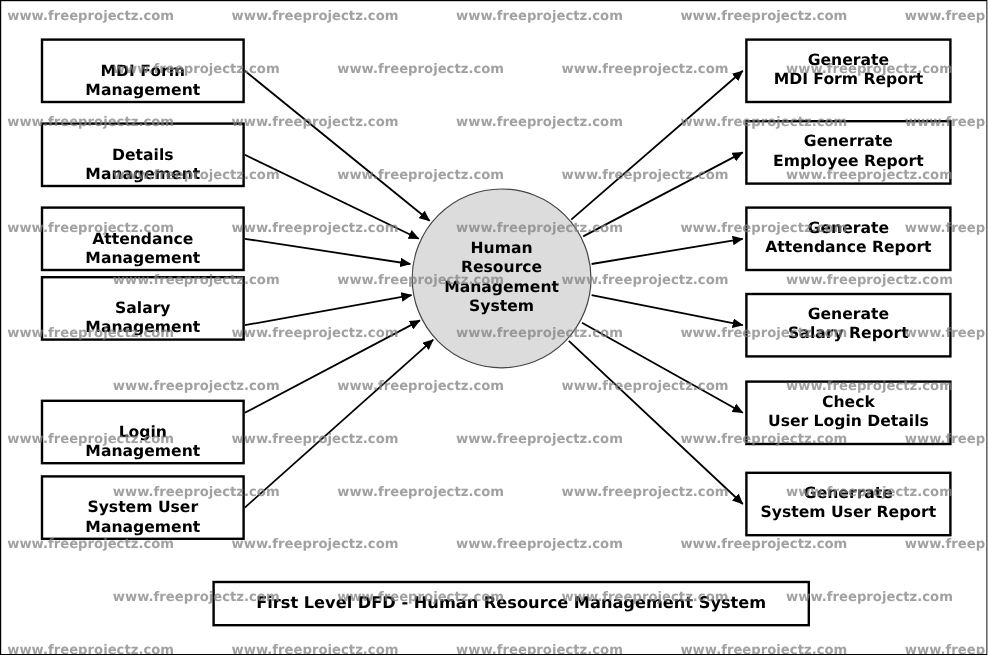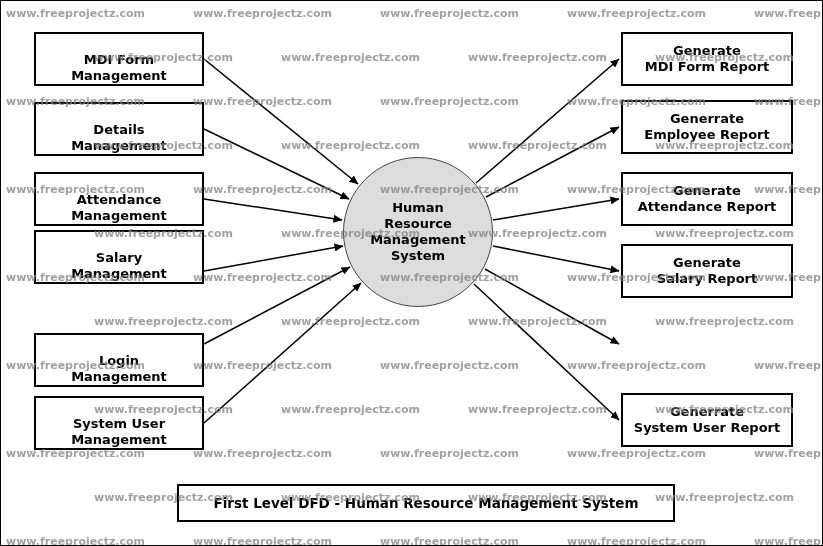--- a/index.html
+++ b/index.html
@@ -135,20 +135,24 @@
       <span class="label">Generrate
 Employee Report</span>
     </div>
   <div class="node right-col" style="top:171px">
       <span class="label">Generate
 Attendance Report</span>
     </div>
   <div class="node right-col" style="top:243px">
       <span class="label">Generate
 Salary Report</span>
+    </div>
+  <div class="node right-col" style="top:316px">
+      <span class="label">Check
+User Login Details</span>
     </div>
   <div class="node right-col" style="top:392px">
       <span class="label">Generrate
 System User Report</span>
     </div>
 
   <div class="title-box">
     <span class="label">First Level DFD - Human Resource Management System</span>
   </div>
 

